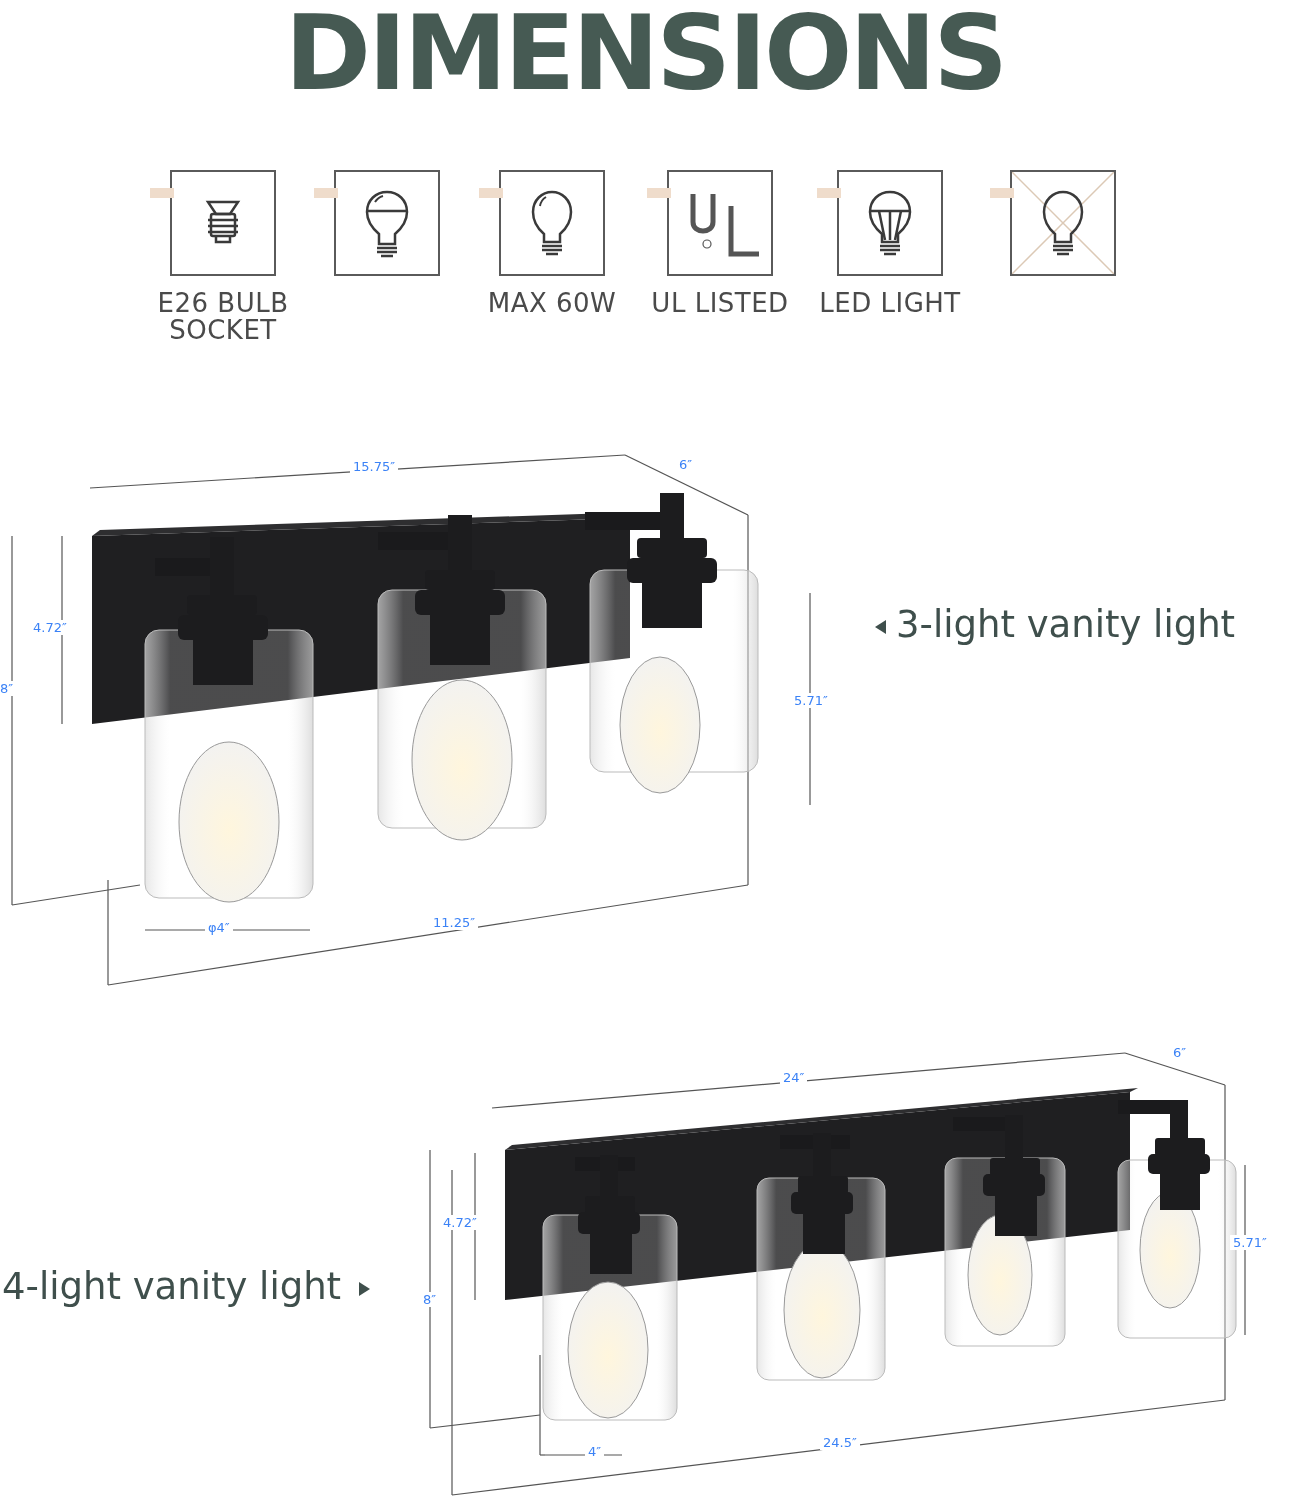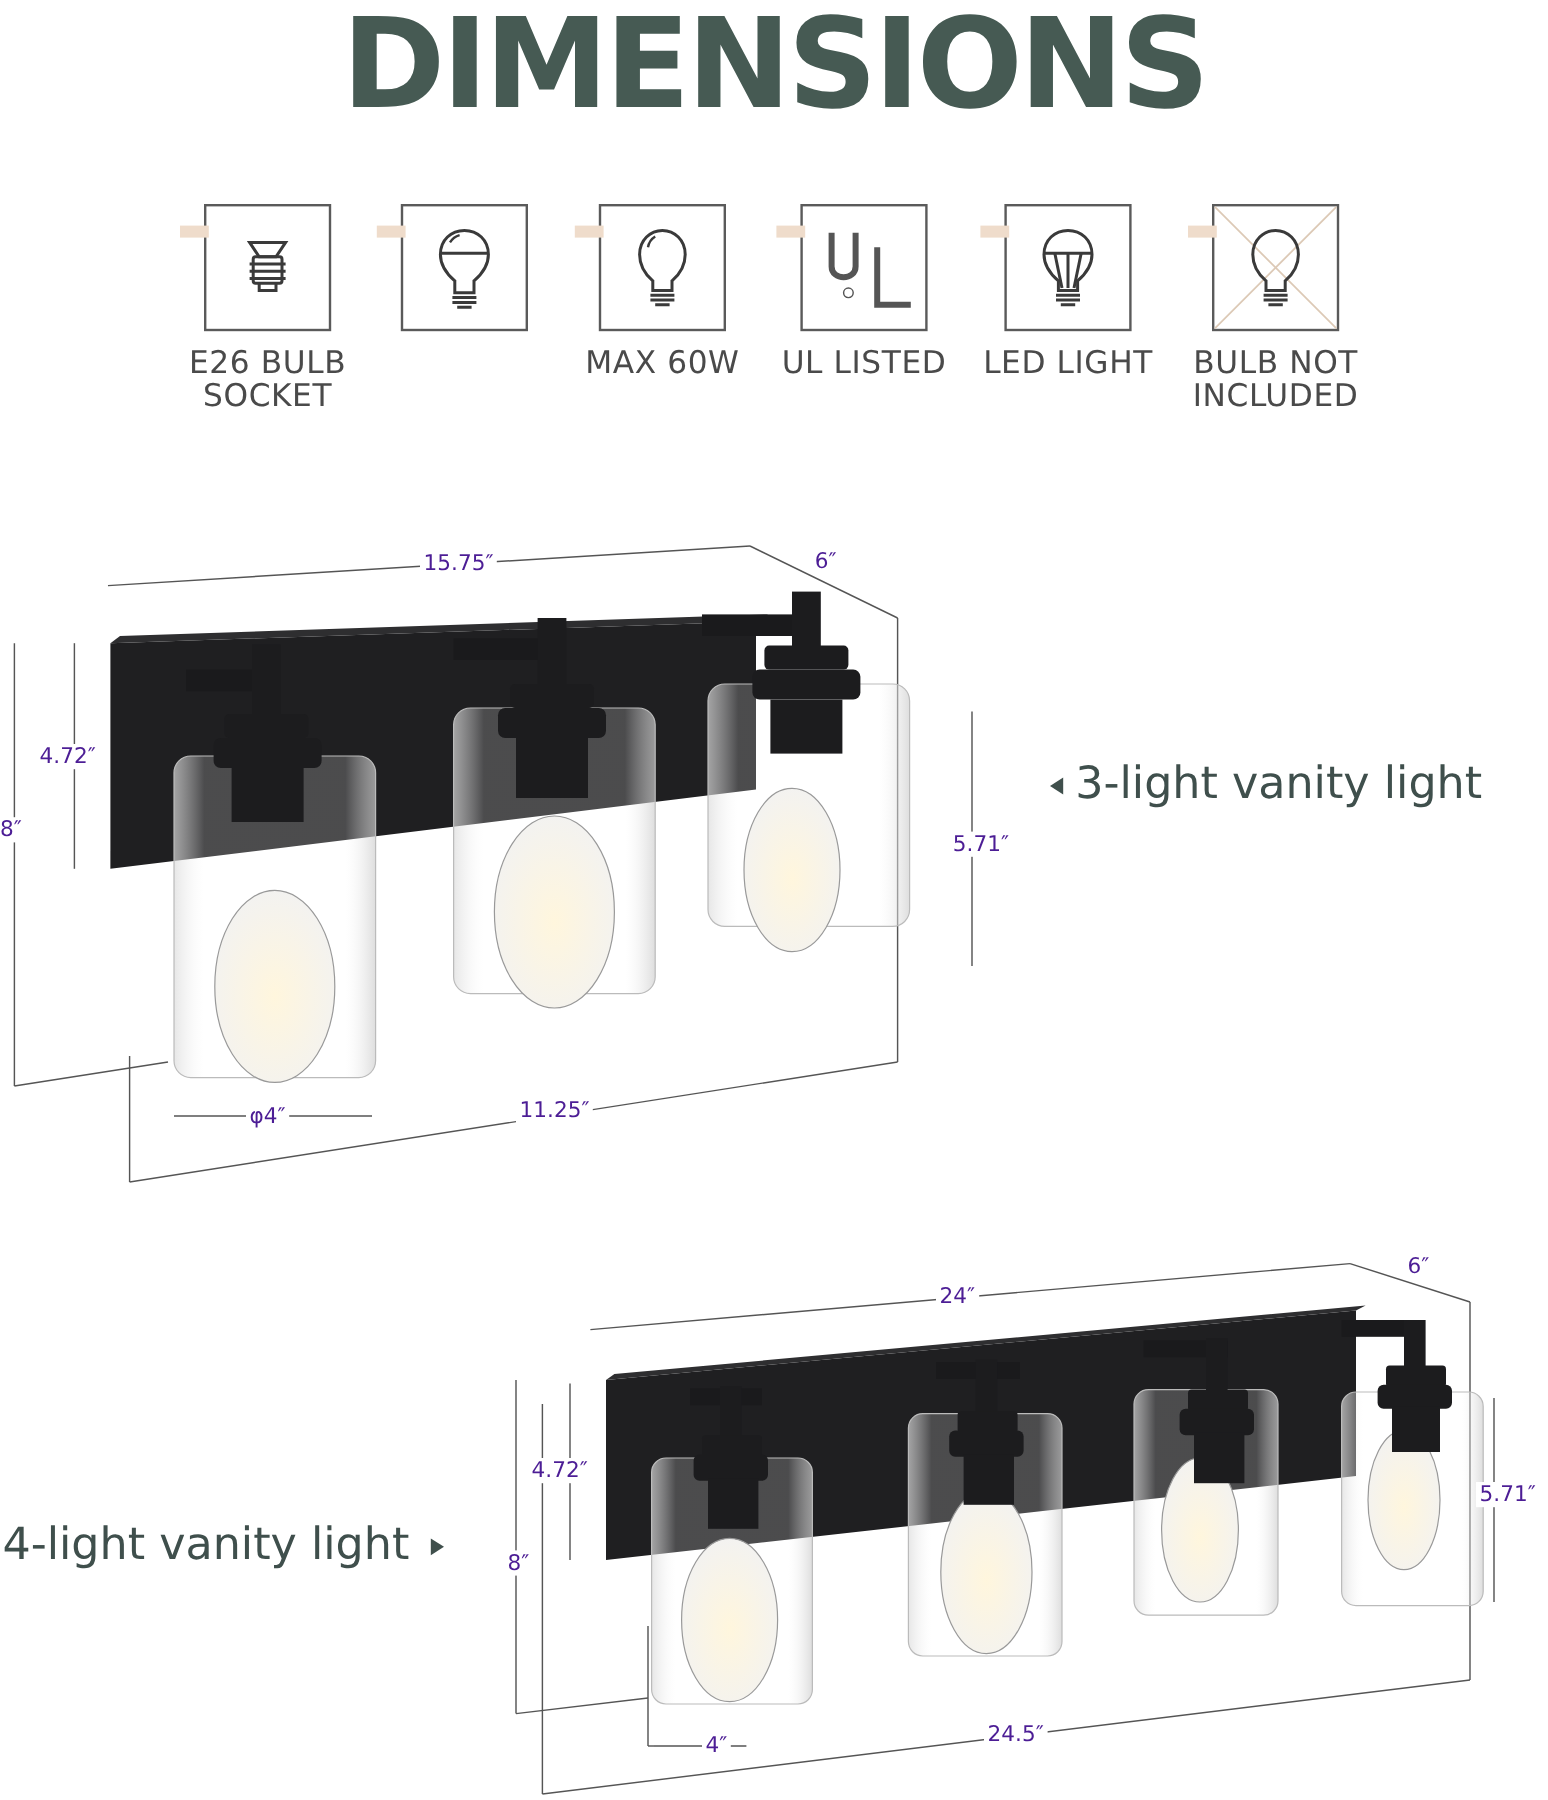--- a/index.html
+++ b/index.html
@@ -3,21 +3,21 @@
 <meta charset="utf-8">
 <style>
   html,body{margin:0;padding:0;background:#ffffff;}
   body{width:1290px;height:1500px;position:relative;overflow:hidden;font-family:"Liberation Sans",sans-serif;}
   .title{position:absolute;left:0;top:-8px;width:1290px;text-align:center;font-family:"DejaVu Sans",sans-serif;font-weight:bold;font-size:104px;letter-spacing:-3px;color:var(--accent);}
   .feat{position:absolute;top:170px;width:150px;text-align:center;}
   .feat .box{position:relative;margin:0 auto;width:106px;height:106px;border:2px solid #5a5a5a;box-sizing:border-box;background:#fff;}
   .feat .tab{position:absolute;left:-22px;top:16px;width:24px;height:10px;background:#efdccb;}
   .feat .box svg{position:absolute;left:0;top:0;width:102px;height:102px;}
   .feat .lbl{margin-top:14px;font-family:"DejaVu Sans",sans-serif;font-size:26px;line-height:27px;color:#4a4a4a;letter-spacing:0.5px;}
-  .dim{position:absolute;font-family:"DejaVu Sans",sans-serif;font-size:18px;color:#4c1d95;background:#fff;padding:0 3px;white-space:nowrap;}
+  .dim{position:absolute;font-family:"DejaVu Sans",sans-serif;font-size:13px;color:#3b82f6;background:#fff;padding:0 3px;white-space:nowrap;}
   .caption{position:absolute;font-family:"DejaVu Sans",sans-serif;font-size:37px;color:#3f4f4c;white-space:nowrap;}
   .tri{display:inline-block;width:0;height:0;vertical-align:middle;}
   .tri.left{border-top:7px solid transparent;border-bottom:7px solid transparent;border-right:11px solid #3f4f4c;margin-right:10px;}
   .tri.right{border-top:7px solid transparent;border-bottom:7px solid transparent;border-left:11px solid #3f4f4c;margin-left:18px;}
   .fixture{position:absolute;left:0;top:0;}
 </style>
 </head>
 <body style="--accent:#465a53;">
 
 <div class="title">DIMENSIONS</div>
@@ -111,24 +111,20 @@
     <div class="tab"></div>
     <svg viewBox="0 0 102 102" fill="none" stroke="#3a3a3a" stroke-width="2.5">
       <line x1="0" y1="0" x2="102" y2="102" stroke="#dcc9b6" stroke-width="1.5"></line>
       <line x1="102" y1="0" x2="0" y2="102" stroke="#dcc9b6" stroke-width="1.5"></line>
       <path d="M43 70 L43 62 C36 56 32 48 32 40 C32 28 41 20 51 20 C61 20 70 28 70 40 C70 48 66 56 59 62 L59 70 Z"></path>
       <line x1="41" y1="74" x2="61" y2="74"></line>
         <line x1="41" y1="78" x2="61" y2="78"></line>
         <path d="M45 82 L57 82"></path>
     </svg>
   </div>
-  <div class="lbl">
-      <div>BULB NOT</div>
-      <div>INCLUDED</div>
-    </div>
 </div>
 
 <svg class="fixture" width="1290" height="1500" viewBox="0 0 1290 1500">
   <defs>
     <linearGradient id="glass" x1="0" x2="1" y1="0" y2="0">
       <stop offset="0" stop-color="#dcdcdc" stop-opacity="0.7"></stop>
       <stop offset="0.15" stop-color="#ffffff" stop-opacity="0.2"></stop>
       <stop offset="0.85" stop-color="#ffffff" stop-opacity="0.2"></stop>
       <stop offset="1" stop-color="#cfcfcf" stop-opacity="0.7"></stop>
     </linearGradient>
@@ -185,21 +181,21 @@
 </svg>
 
 <div class="dim" style="left:350px;top:459px;">15.75″</div>
 <div class="dim" style="left:676px;top:457px;">6″</div>
 <div class="dim" style="left:30px;top:620px;">4.72″</div>
 <div class="dim" style="left:-3px;top:681px;">8″</div>
 <div class="dim" style="left:791px;top:693px;">5.71″</div>
 <div class="dim" style="left:205px;top:920px;">φ4″</div>
 <div class="dim" style="left:430px;top:915px;">11.25″</div>
 
-<div class="caption" style="left:875px;top:603px;margin-top:28px;"><span class="tri left"></span><span>3-light vanity light</span></div>
+<div class="caption" style="left:875px;top:603px;"><span class="tri left"></span><span>3-light vanity light</span></div>
 
 <svg class="fixture" width="1290" height="1500" viewBox="0 0 1290 1500">
   <g stroke="#555" stroke-width="1.2" fill="none">
     <line x1="492" y1="1108" x2="1125" y2="1053"></line>
     <line x1="1125" y1="1053" x2="1225" y2="1085"></line>
     <line x1="1225" y1="1085" x2="1225" y2="1400"></line>
     <line x1="475" y1="1153" x2="475" y2="1300"></line>
     <line x1="430" y1="1150" x2="430" y2="1428"></line>
     <line x1="430" y1="1428" x2="540" y2="1415"></line>
     <line x1="1245" y1="1165" x2="1245" y2="1335"></line>

